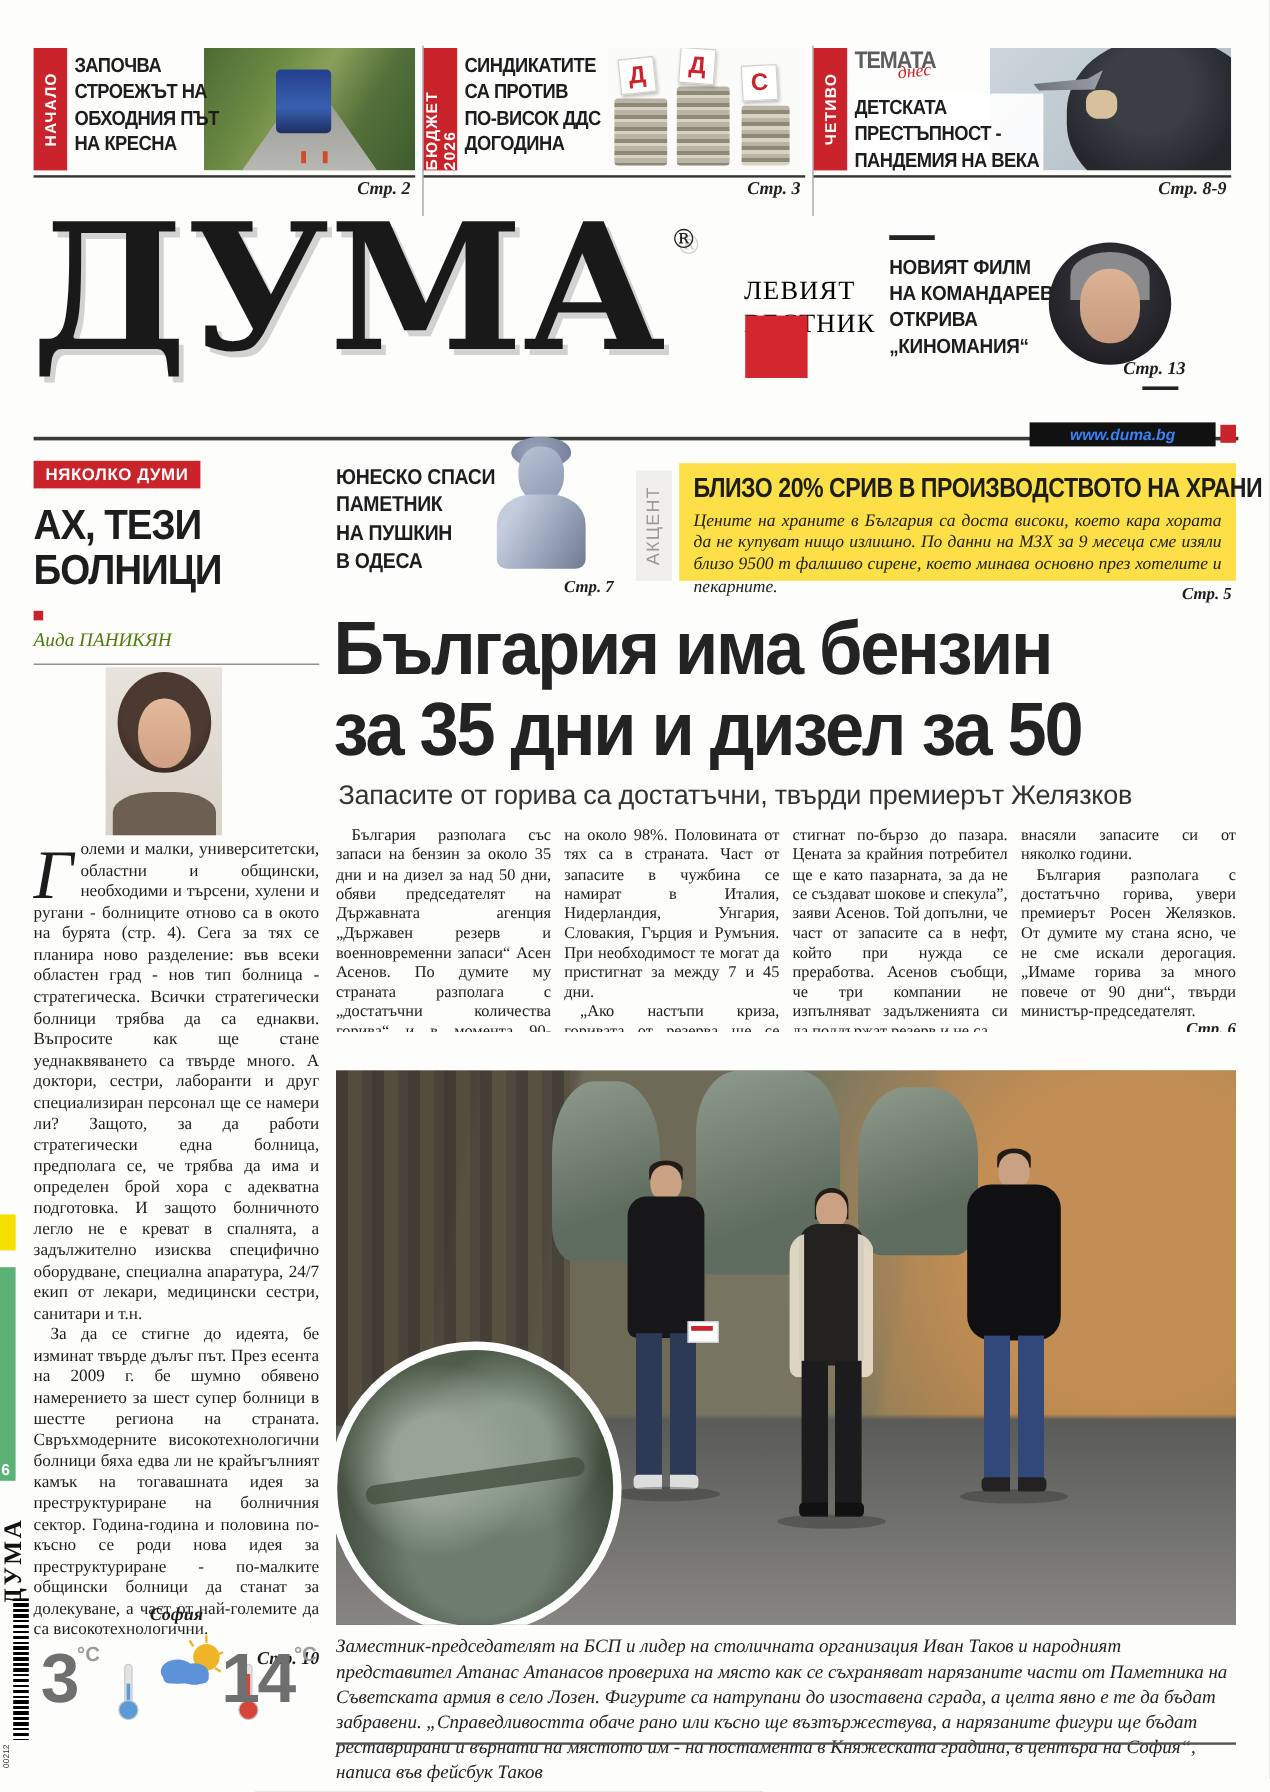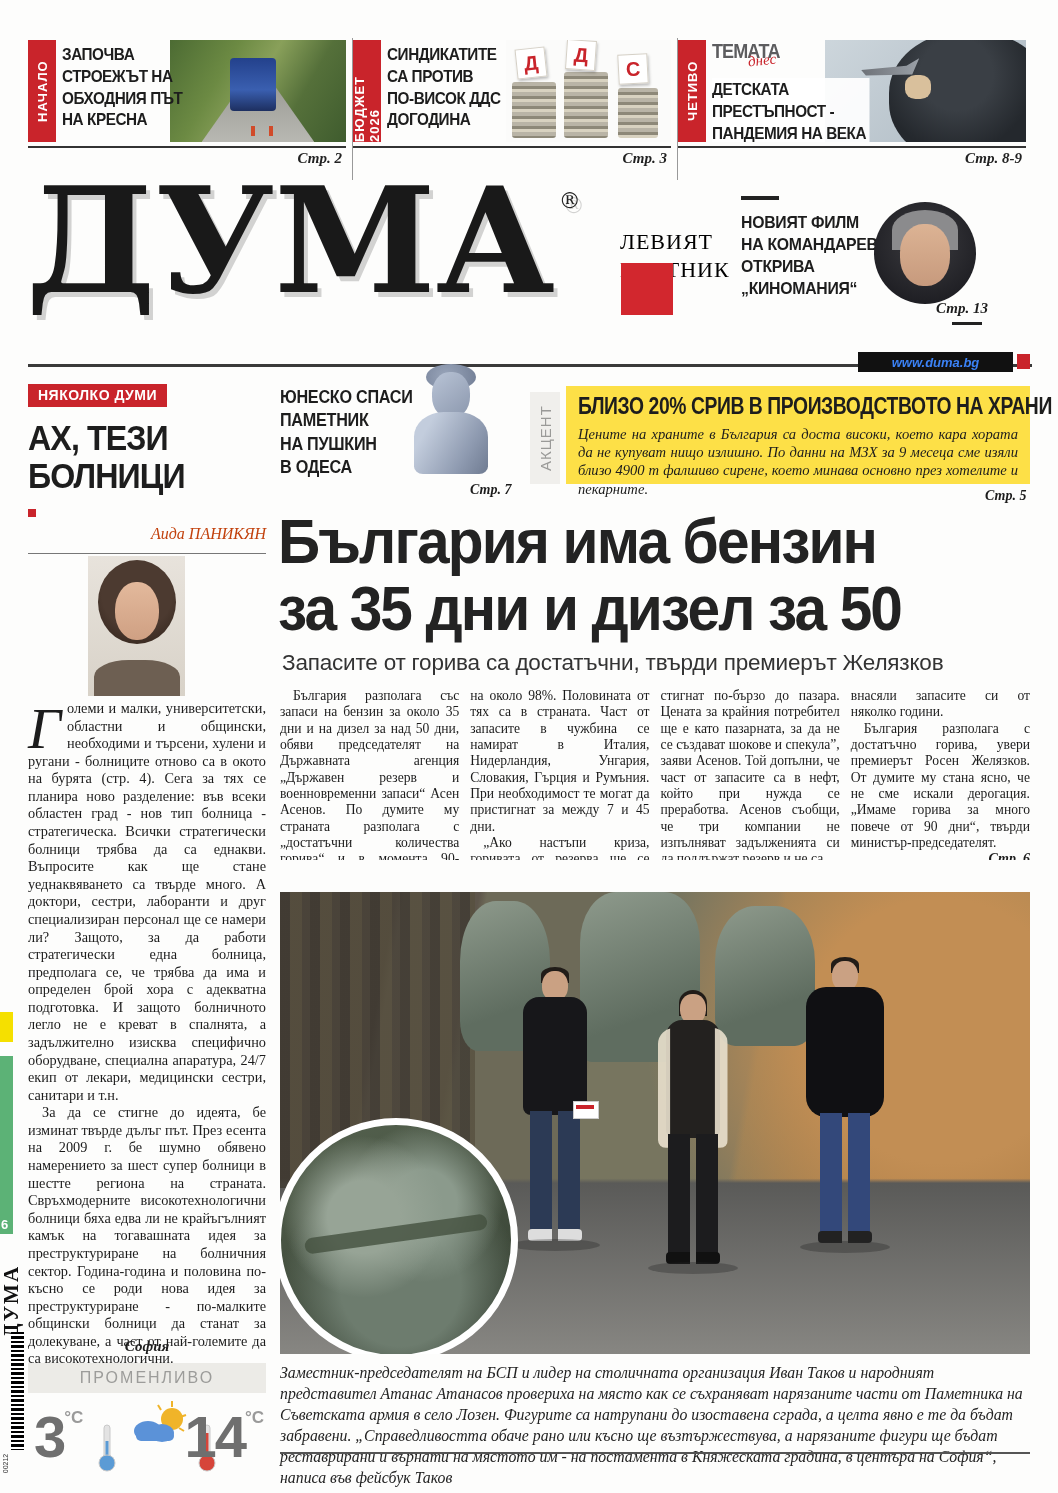--- a/index.html
+++ b/index.html
@@ -91,21 +91,21 @@
         color:#3b82f6; font-weight:bold; font-style:italic; font-size:13px; display:flex; align-items:center; justify-content:center; }
   .site-sq { position:absolute; left:1017px; top:354px; width:13px; height:15px; background:#c9242b; }
 
   
   .opinion { position:absolute; left:28px; top:384px; width:238px; }
   .op-label { display:inline-block; background:#c9242b; color:#fff; font-weight:bold; font-size:14px;
         letter-spacing:.5px; padding:3px 10px 4px; }
   .op-title { margin-top:12px; font-weight:bold; font-size:35px; line-height:1.08; letter-spacing:-1px;
         transform:scaleX(.92); transform-origin:left top; }
   .op-bullet { width:8px; height:8px; background:#c9242b; margin:14px 0 8px; }
-  .op-author { font-family:"Liberation Serif",serif; font-style:italic; font-size:16px; color:#c2410c;text-align:right; }
+  .op-author { font-family:"Liberation Serif",serif; font-style:italic; font-size:16px; color:#4d7c0f; }
   .op-rule { border-top:1px solid #777; margin-top:10px; }
   .op-photo { position:absolute; left:60px; top:172px; width:97px; height:140px; overflow:hidden;
         background:linear-gradient(180deg,#e8e3dc,#d8d2c8); }
   .op-photo .hair { position:absolute; left:10px; top:4px; width:78px; height:84px; border-radius:50%;
         background:radial-gradient(circle at 50% 40%, #4c3a30 55%, #2e2018); }
   .op-photo .face { position:absolute; left:27px; top:26px; width:44px; height:58px; border-radius:48%;
         background:linear-gradient(180deg,#e3b99c,#cfa083); }
   .op-photo .body { position:absolute; left:6px; bottom:-6px; width:86px; height:42px; border-radius:40% 40% 0 0;
         background:#6d5f52; }
   .op-body { position:absolute; left:0; top:316px; width:238px; font-family:"Liberation Serif",serif;
@@ -321,21 +321,20 @@
     </div>
     <div class="op-body">
       <p class="first"><span class="dropcap">Г</span><span>олеми и малки, университетски, областни и общински, необходими и търсени, хулени и ругани - болниците отново са в окото на бурята (стр. 4). Сега за тях се планира ново разделение: във всеки областен град - нов тип болница - стратегическа. Всички стратегически болници трябва да са еднакви. Въпросите как ще стане уеднаквяването са твърде много. А доктори, сестри, лаборанти и друг специализиран персонал ще се намери ли? Защото, за да работи стратегически една болница, предполага се, че трябва да има и определен брой хора с адекватна подготовка. И защото болничното легло не е креват в спалнята, а задължително изисква специфично оборудване, специална апаратура, 24/7 екип от лекари, медицински сестри, санитари и т.н.</span></p>
       <p>За да се стигне до идеята, бе изминат твърде дълъг път. През есента на 2009 г. бе шумно обявено намерението за шест супер болници в шестте региона на страната. Свръхмодерните високотехнологични болници бяха едва ли не крайъгълният камък на тогавашната идея за преструктуриране на болничния сектор. Година-година и половина по-късно се роди нова идея за преструктуриране - по-малките общински болници да станат за долекуване, а част от най-големите да са високотехнологични.</p>
       <div class="op-page">Стр. 10</div>
     </div>
   </div>
 
   <div class="weather">
     <div class="w-city">София</div>
-    <div class="w-cond">ПРОМЕНЛИВО</div>
     <div class="w-row">
       <div class="w-temp w-low"><span>3</span><span class="deg">°C</span></div>
       <svg style="position:absolute;left:68px;top:24px" width="22" height="52" viewBox="0 0 22 52">
         <rect x="8" y="4" width="6" height="34" rx="3" fill="#e3e3e3" stroke="#c9c9c9"></rect>
         <rect x="9.5" y="20" width="3" height="18" fill="#5b9bd5"></rect>
         <circle cx="11" cy="42" r="8" fill="#5b9bd5" stroke="#c9c9c9"></circle>
       </svg>
       <svg style="position:absolute;left:98px;top:2px" width="64" height="54" viewBox="0 0 64 54">
         <g stroke="#f0b429" stroke-width="2">
           <line x1="46" y1="2" x2="46" y2="8"></line>
@@ -379,21 +378,21 @@
       <div class="curls"></div>
       <div class="head"></div>
       <div class="chest"></div>
     </div>
     <div class="unesco-page">Стр. 7</div>
   </div>
 
   <div class="akcent-label">АКЦЕНТ</div>
   <div class="akcent">
     <div class="akcent-title">БЛИЗО 20% СРИВ В ПРОИЗВОДСТВОТО НА ХРАНИ</div>
-    <div class="akcent-text">Цените на храните в България са доста високи, което кара хората да не купуват нищо излишно. По данни на МЗХ за 9 месеца сме изяли близо 4900 т фалшиво сирене, което минава основно през хотелите и пекарните.</div>
+    <div class="akcent-text">Цените на храните в България са доста високи, което кара хората да не купуват нищо излишно. По данни на МЗХ за 9 месеца сме изяли близо 9500 т фалшиво сирене, което минава основно през хотелите и пекарните.</div>
   </div>
   <div class="akcent-page">Стр. 5</div>
 
   <div class="lead-hl">
     <div>България има бензин</div>
     <div>за 35 дни и дизел за 50</div>
   </div>
   <div class="lead-sub">Запасите от горива са достатъчни, твърди премиерът Желязков</div>
   <div class="lead-cols">
     <div class="lead-col">

